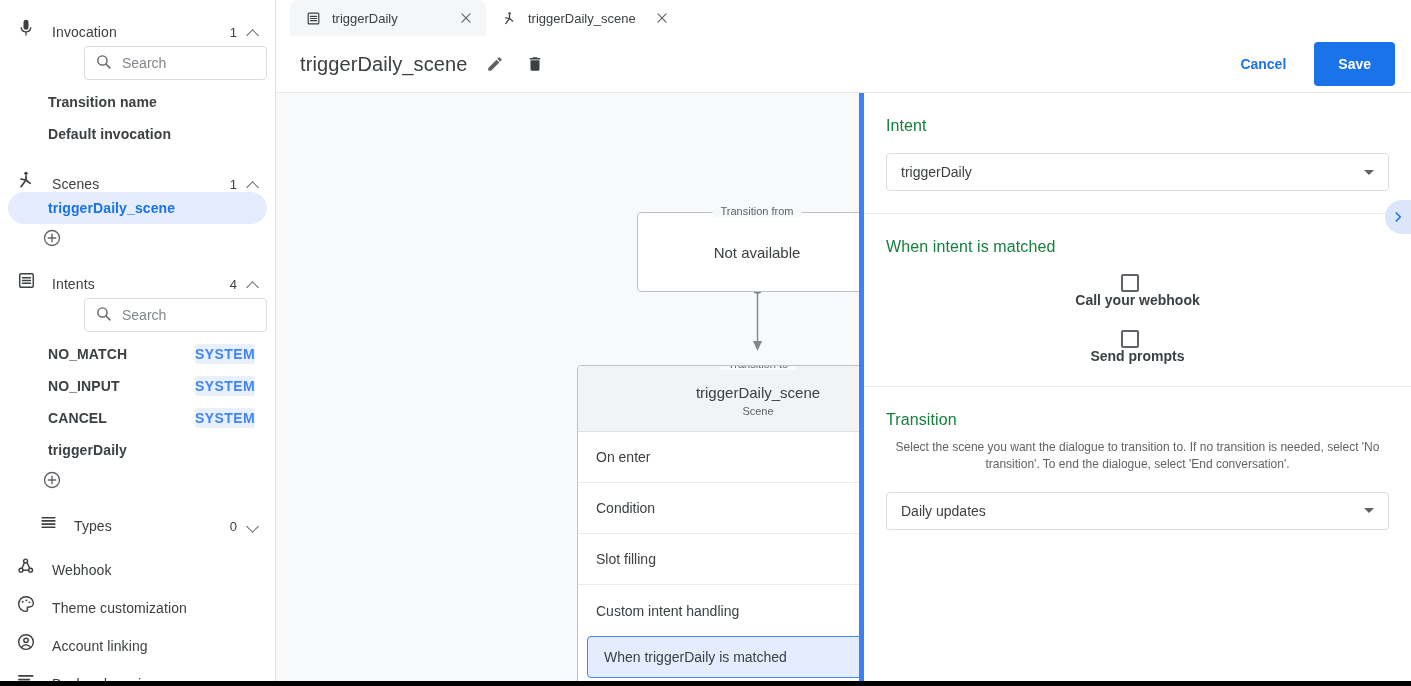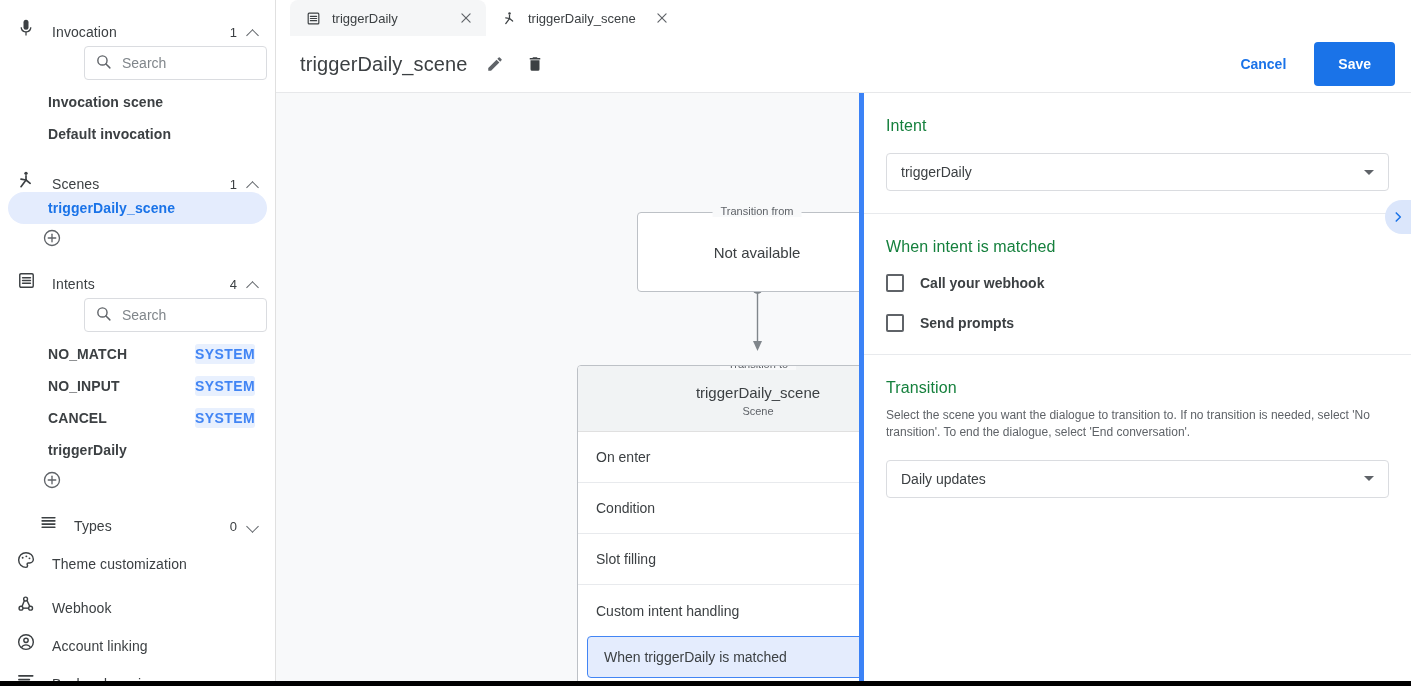--- a/index.html
+++ b/index.html
@@ -175,33 +175,33 @@
 
   
   #rightpanel {
     width: 547px; flex: 0 0 547px; background: #fff;
     position: relative; overflow: hidden;
   }
   .rp-section { padding: 24px 22px 22px; border-bottom: 1px solid #e8eaed; }
   .rp-section.last { border-bottom: none; }
   .rp-h { font-size: 16px; color: #15803d; margin-bottom: 18px; letter-spacing: .1px; }
   .rp-h.tight { margin-bottom: 10px; }
-  .rp-desc { font-size: 12px; color: #5f6368; line-height: 1.45; margin-bottom: 18px; }
+  .rp-desc { font-size: 12px; color: #5f6368; line-height: 1.45; margin-bottom: 18px; text-align: center; }
   .select {
     height: 38px; border: 1px solid #dadce0; border-radius: 4px;
     display: flex; align-items: center; padding: 0 14px;
     font-size: 14px; color: #3c4043; cursor: pointer; background: #fff;
   }
   .select .v { flex: 1 1 auto; }
   .caret {
     width: 0; height: 0;
     border-left: 5px solid transparent; border-right: 5px solid transparent;
     border-top: 5px solid #5f6368;
   }
-  .cbrow { display: flex; align-items: center; margin-bottom: 22px; cursor: pointer; }
+  .cbrow { display: flex; align-items: center; margin-bottom: 22px; cursor: pointer; flex-direction: column; }
   .cbrow:last-child { margin-bottom: 0; }
   .cbox {
     width: 18px; height: 18px; border: 2px solid #5f6368; border-radius: 2px;
     flex: 0 0 18px; margin-right: 16px; background: #fff;
   }
   .cblabel { font-size: 14px; font-weight: bold; color: #3c4043; }
 
   
   #collapse-tab {
     position: absolute; right: 0; top: 107px;
@@ -242,21 +242,21 @@
           <svg width="17" height="17" viewBox="0 0 24 24" fill="none" stroke="#5f6368" stroke-width="2">
             <circle cx="10.5" cy="10.5" r="6.5"></circle>
               <line x1="15.5" y1="15.5" x2="21" y2="21" stroke-linecap="round"></line>
           </svg>
         </span>
         <input type="text" placeholder="Search" style="">
       </div>
     </div>
 
     <div class="sb-item">
-      <span class="nm">Invocation scene</span>
+      <span class="nm">Transition name</span>
     </div>
     <div class="sb-item">
       <span class="nm">Default invocation</span>
     </div>
 
     <div class="sb-group-row" style="margin-top:8px;">
       <span class="sb-ico">
         <svg width="20" height="20" viewBox="0 0 24 24" fill="none" stroke="#3c4043" stroke-width="2" stroke-linecap="round">
           <circle cx="12" cy="4" r="2" fill="#3c4043" stroke="none"></circle>
           <path d="M12 7v5"></path>
@@ -343,43 +343,43 @@
             <line x1="4" y1="10" x2="20" y2="10"></line>
           <line x1="4" y1="14" x2="20" y2="14"></line>
             <line x1="4" y1="18" x2="20" y2="18"></line>
         </svg>
       </span>
       <span class="sb-group-label">Types</span>
       <span class="sb-count">0</span>
       <span class="chev down"></span>
     </div>
 
-    <div class="sb-group-row" style="margin-top:4px;">
-      <span class="sb-ico">
-        <svg width="20" height="20" viewBox="0 0 24 24" fill="none" stroke="#3c4043" stroke-width="1.7">
-          <path d="M12 3.2a8.8 8.8 0 1 0 0 17.6c1.3 0 1.9-.9 1.9-1.8 0-.8-.6-1.4-.6-2.1 0-.8.7-1.4 1.5-1.4h1.6a4.4 4.4 0 0 0 4.4-4.4C20.8 6.6 16.9 3.2 12 3.2z"></path>
-          <circle cx="8" cy="9.2" r="1.15" fill="#3c4043" stroke="none"></circle>
-          <circle cx="12.4" cy="7.6" r="1.15" fill="#3c4043" stroke="none"></circle>
-          <circle cx="16.2" cy="10" r="1.15" fill="#3c4043" stroke="none"></circle>
-        </svg>
-      </span>
-      <span class="sb-group-label">Theme customization</span>
-    </div>
     <div class="sb-group-row" style="margin-top:10px;">
       <span class="sb-ico">
         <svg width="20" height="20" viewBox="0 0 24 24" fill="none" stroke="#3c4043" stroke-width="1.7">
           <circle cx="11.5" cy="6" r="2.3"></circle>
             <circle cx="6" cy="17" r="2.3"></circle>
             <circle cx="17.5" cy="17" r="2.3"></circle>
           <path d="M10 8 7.3 14.8"></path>
             <path d="M13.2 7.8 16.4 14.6"></path>
             <path d="M8.4 17h6.7"></path>
         </svg>
       </span>
       <span class="sb-group-label">Webhook</span>
+    </div>
+    <div class="sb-group-row" style="margin-top:4px;">
+      <span class="sb-ico">
+        <svg width="20" height="20" viewBox="0 0 24 24" fill="none" stroke="#3c4043" stroke-width="1.7">
+          <path d="M12 3.2a8.8 8.8 0 1 0 0 17.6c1.3 0 1.9-.9 1.9-1.8 0-.8-.6-1.4-.6-2.1 0-.8.7-1.4 1.5-1.4h1.6a4.4 4.4 0 0 0 4.4-4.4C20.8 6.6 16.9 3.2 12 3.2z"></path>
+          <circle cx="8" cy="9.2" r="1.15" fill="#3c4043" stroke="none"></circle>
+          <circle cx="12.4" cy="7.6" r="1.15" fill="#3c4043" stroke="none"></circle>
+          <circle cx="16.2" cy="10" r="1.15" fill="#3c4043" stroke="none"></circle>
+        </svg>
+      </span>
+      <span class="sb-group-label">Theme customization</span>
     </div>
     <div class="sb-group-row" style="margin-top:4px;">
       <span class="sb-ico">
         <svg width="20" height="20" viewBox="0 0 24 24" fill="none" stroke="#3c4043" stroke-width="1.7">
           <circle cx="12" cy="12" r="8.8"></circle>
             <circle cx="12" cy="10" r="2.6"></circle>
           <path d="M6.6 18.6a6.2 6.2 0 0 1 10.8 0"></path>
         </svg>
       </span>
       <span class="sb-group-label">Account linking</span>

